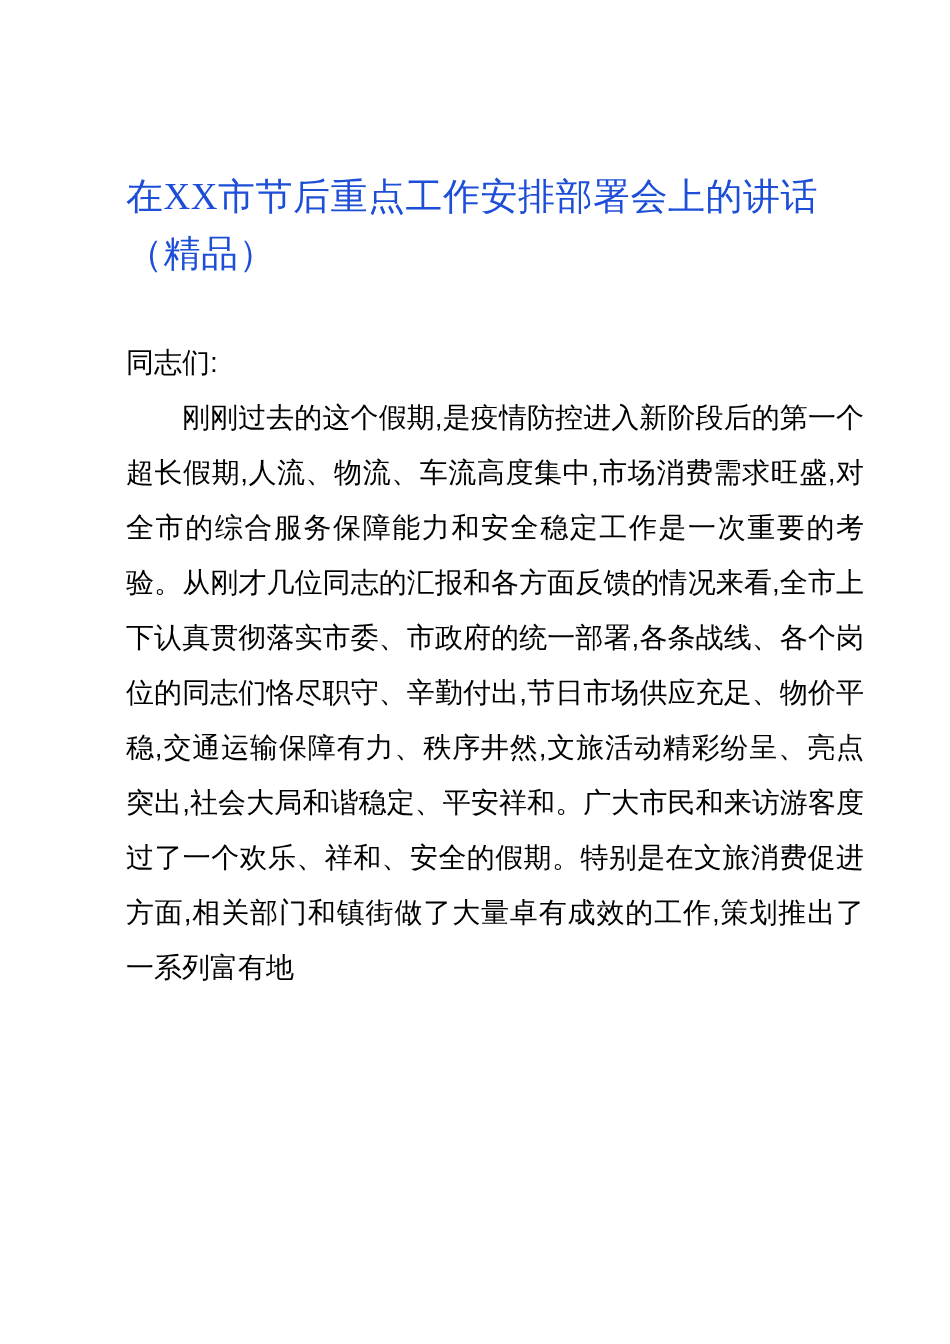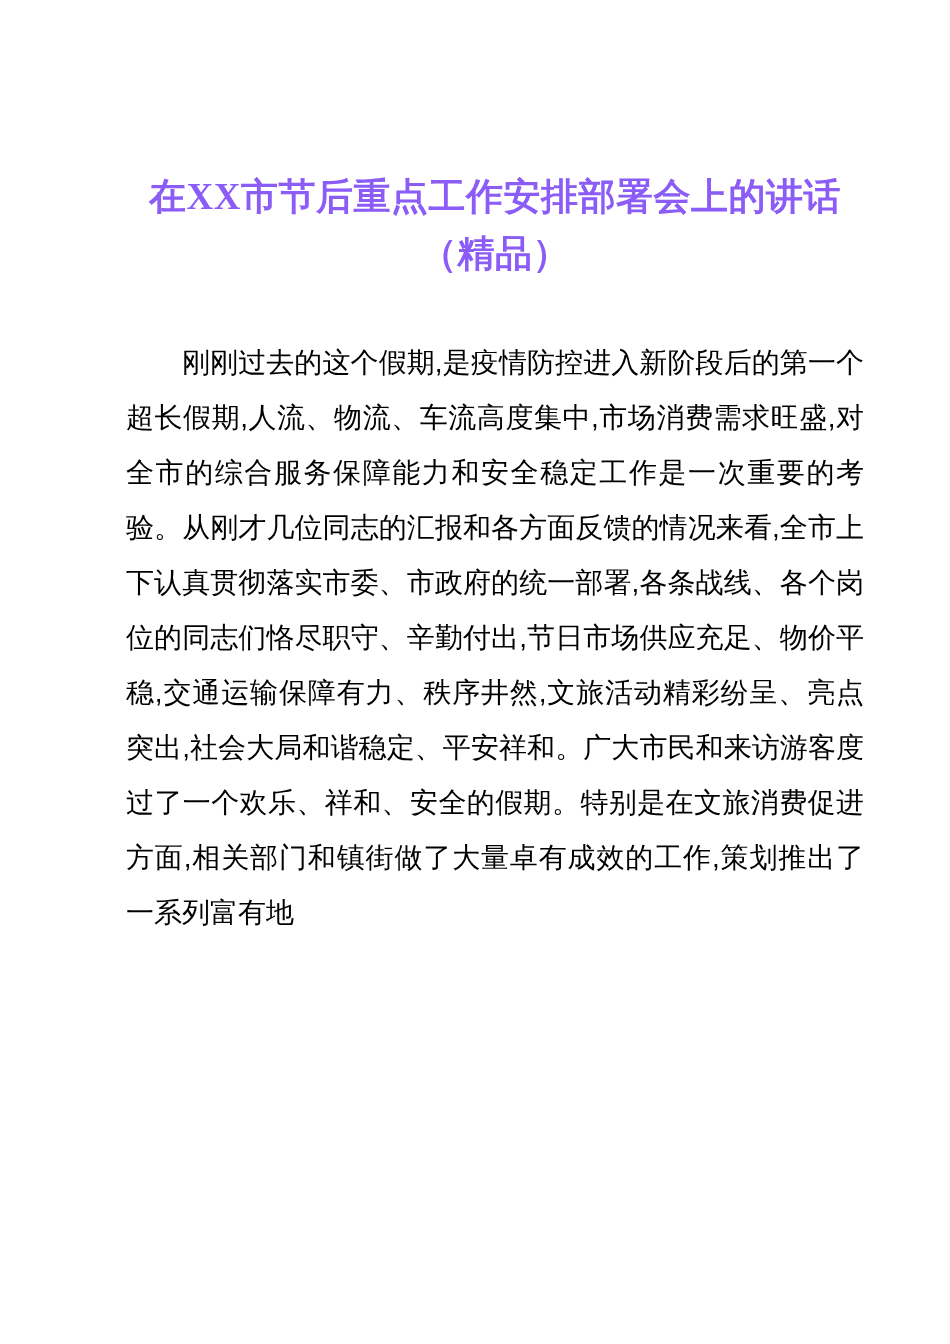--- a/index.html
+++ b/index.html
@@ -12,25 +12,24 @@
     width: 950px;
     height: 1344px;
     box-sizing: border-box;
     background: #ffffff;
     padding: 168px 86px 0 126px;
     overflow: hidden;
     color: #000000;
   }
   .doc-title {
     font-family: "Liberation Serif", "DejaVu Serif", serif;
-    font-weight: bold;
+    font-weight: normal;
     font-size: 37px;
     line-height: 57px;
-    text-align: center;
-    color: #8b5cf6;
+    color: #1d4ed8;
     margin: 0 0 53px 0;
     letter-spacing: 0.5px;
   }
   .doc-body {
     font-family: "Liberation Sans", "DejaVu Sans", sans-serif;
     font-size: 28px;
     line-height: 55px;
     text-align: justify;
     color: #000000;
   }
@@ -43,17 +42,18 @@
     text-indent: 2em;
   }
 </style>
 </head>
 <body>
 
 <div class="page">
   <h1 class="doc-title">在XX市节后重点工作安排部署会上的讲话（精品）</h1>
 
   <div class="doc-body">
+    <p class="salutation">同志们:</p>
 
 
     <p class="para">刚刚过去的这个假期,是疫情防控进入新阶段后的第一个超长假期,人流、物流、车流高度集中,市场消费需求旺盛,对全市的综合服务保障能力和安全稳定工作是一次重要的考验。从刚才几位同志的汇报和各方面反馈的情况来看,全市上下认真贯彻落实市委、市政府的统一部署,各条战线、各个岗位的同志们恪尽职守、辛勤付出,节日市场供应充足、物价平稳,交通运输保障有力、秩序井然,文旅活动精彩纷呈、亮点突出,社会大局和谐稳定、平安祥和。广大市民和来访游客度过了一个欢乐、祥和、安全的假期。特别是在文旅消费促进方面,相关部门和镇街做了大量卓有成效的工作,策划推出了一系列富有地</p>
   </div>
 </div>
 
 </body></html>

